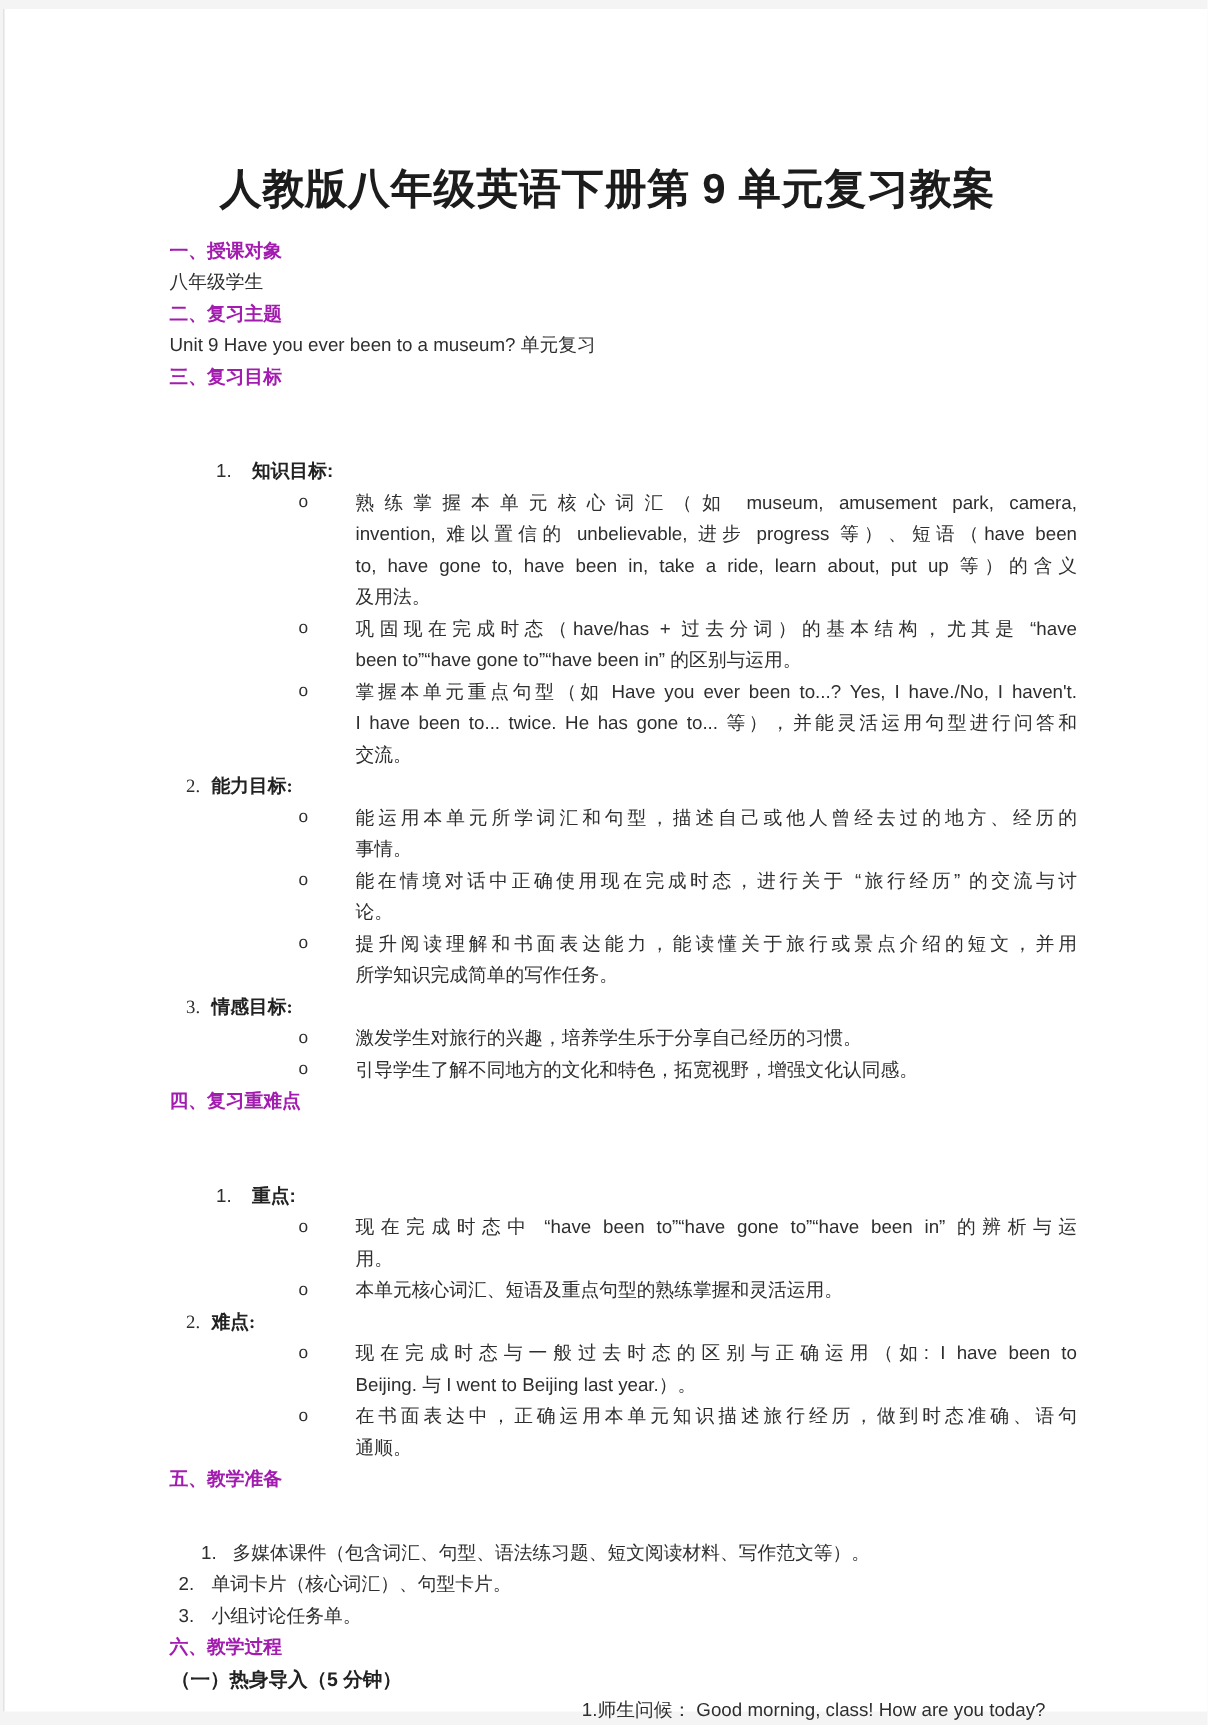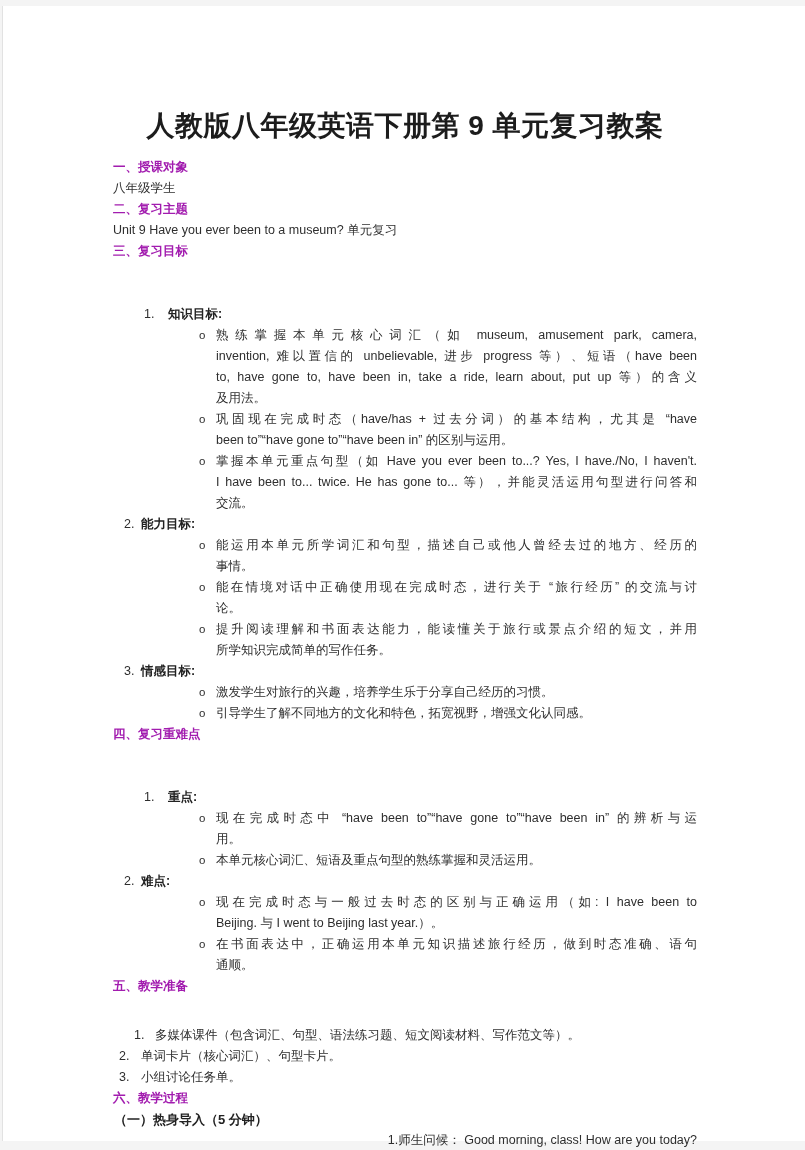--- a/index.html
+++ b/index.html
@@ -19,34 +19,34 @@
   }
   .title{
     font-size:28px;line-height:28px;font-weight:bold;color:#1c1c1c;
     text-align:center;margin:0 0 17px 0;letter-spacing:0.5px;
   }
   .row{position:relative;}
   .h{font-weight:bold;color:#a21caf;}
   .p{}
   .n1{padding-left:31px;font-weight:bold;color:#222;margin-top:42px;}
   .n1 .lbl{display:inline-block;width:24px;font-weight:normal;color:#2e2e2e;}
-  .n2{padding-left:11px;font-weight:bold;color:#222;}
+  .n2{padding-left:11px;font-weight:bold;color:#222;font-family:Liberation Serif, serif;}
   .n2 .lbl{display:inline-block;width:17px;font-weight:normal;color:#2e2e2e;}
   .prep1{padding-left:21px;margin-top:28px;}
   .prep1 .lbl{display:inline-block;width:21px;}
   .p2{padding-left:6px;}
   .p2 .lbl{display:inline-block;width:22px;}
   .wh{font-weight:bold;color:#222;font-size:13px;padding-left:1px;}
   .wn{padding-left:33px;text-align:right;}
   .wn .lbl{display:inline-block;width:20px;}
   .b{padding-left:103px;}
   .b .mk{
     position:absolute;left:86px;top:0;font-size:11.5px;line-height:21px;
   }
-  .b .ln{width:481px;}
+  .b .ln{width:481px;margin-left:21px;}
   .b .jl{text-align:justify;text-align-last:justify;}
 </style>
 </head>
 <body>
 
 <div class="page">
   <div class="content">
     <h1 class="title">人教版八年级英语下册第 9 单元复习教案</h1>
     <div id="blocks">
         <div class="row h"><span>一、授课对象</span></div>

